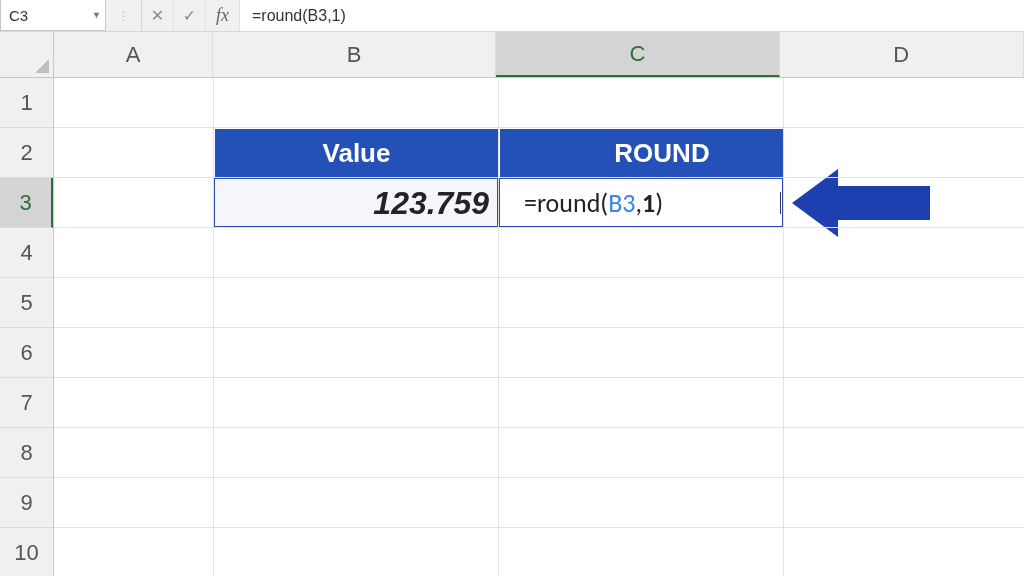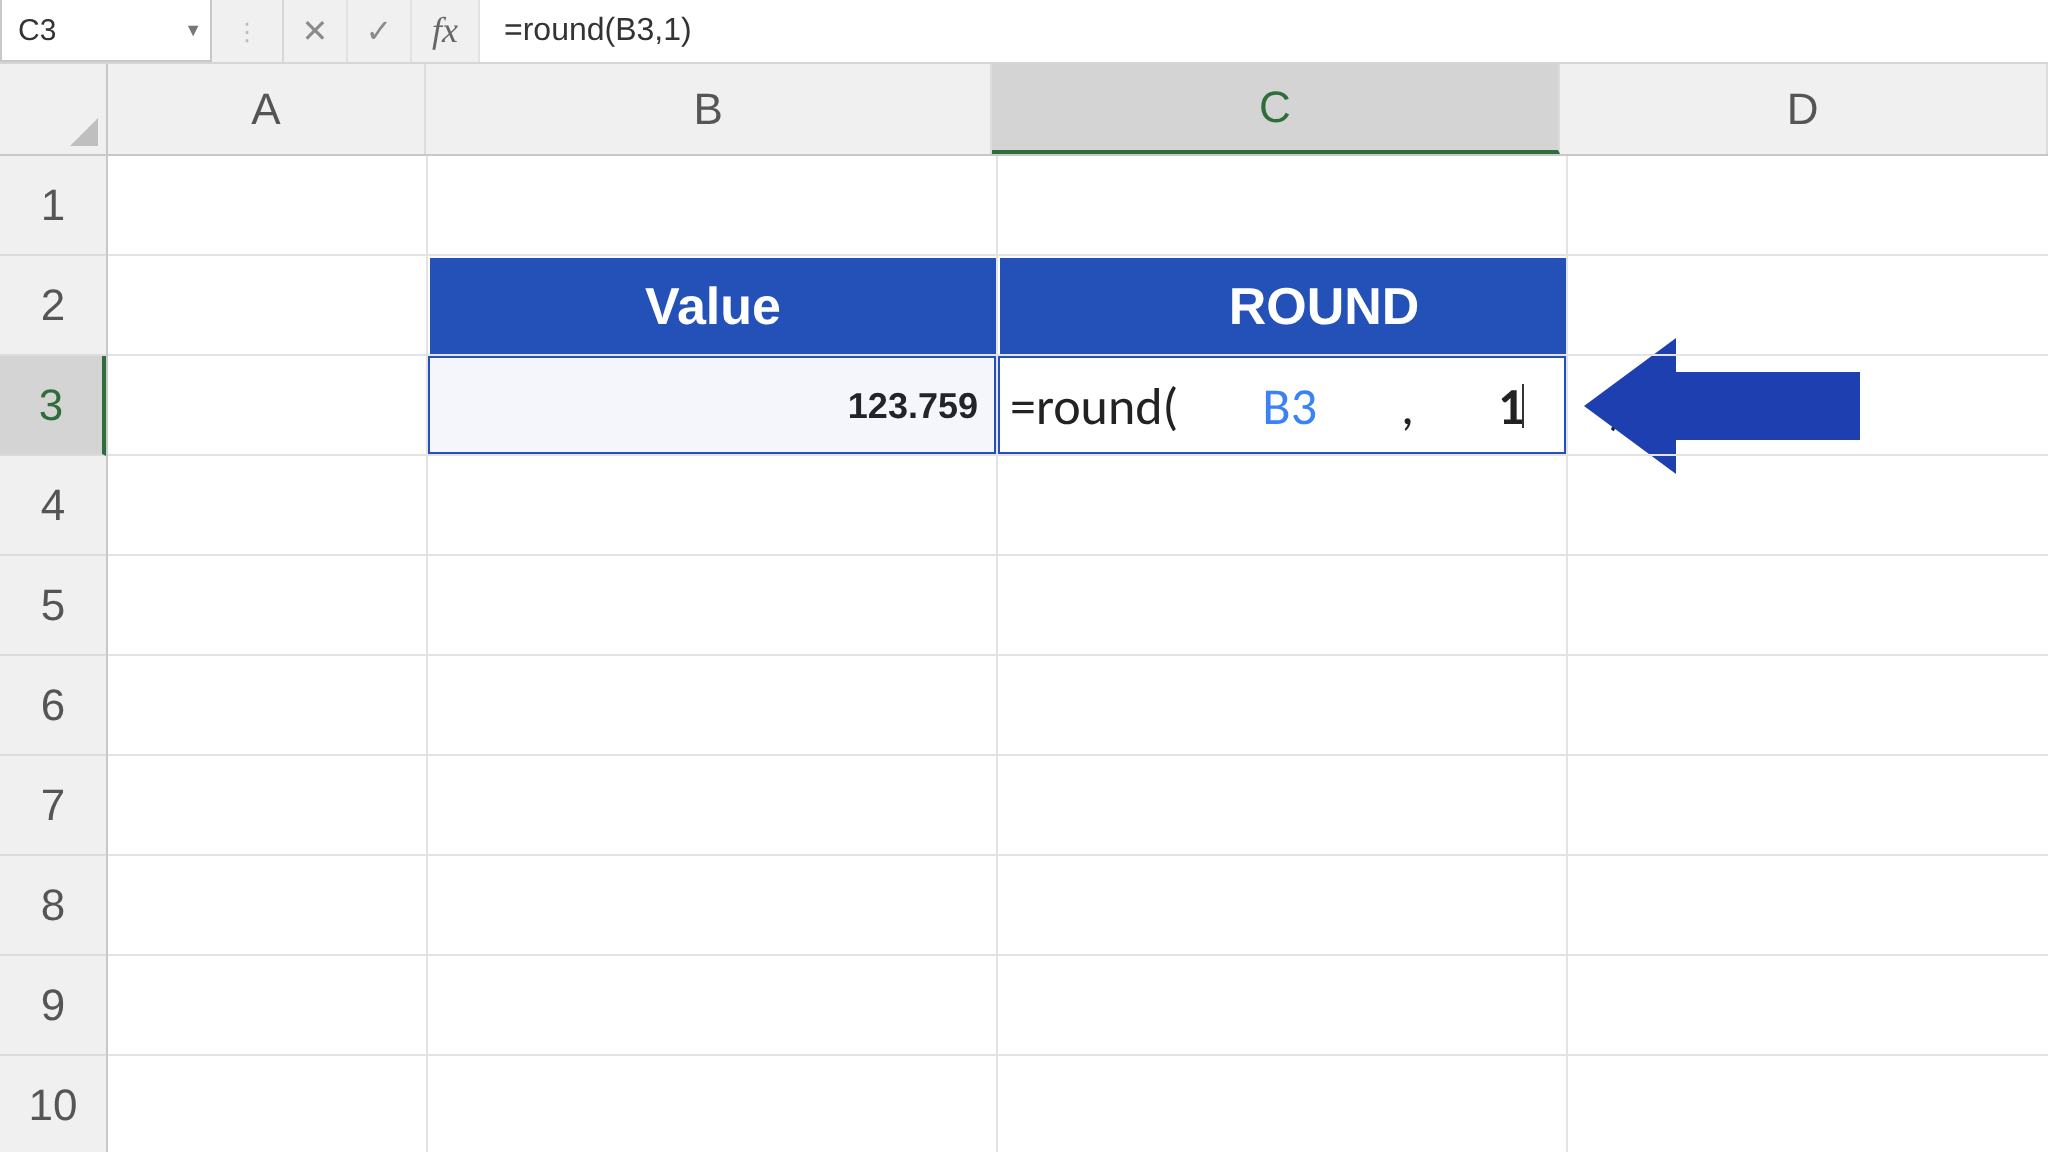--- a/index.html
+++ b/index.html
@@ -125,23 +125,24 @@
     position:absolute;
     background:#2351b7;
     color:#ffffff;
     font-weight:700;
     font-size:26px;
     display:flex;align-items:center;justify-content:center;
     box-shadow: inset 0 0 0 1px #ffffff;
   }
   .val-cell {
     position:absolute;
-    font-size:18px;font-weight:700;color:#222;
+    font-size:32px;font-weight:700;color:#222;
     display:flex;align-items:center;justify-content:flex-end;
     padding-right:10px;
+    font-style:italic;
   }
   .edit-cell {
     position:absolute;
     font-size:26px;font-weight:400;color:#222;
     display:flex;align-items:center;
     padding-left:6px;
     font-family: Calibri, Arial, sans-serif;
   }
   .edit-cell .ref { color:#3b82f6; }
   
@@ -224,21 +225,21 @@
       <span>Value</span>
     </div>
     <div class="hdr-cell" id="hdrC2" style="left: 445px; top: 50px; width: 285px; height: 50px; padding-left: 41px;">
       <span>ROUND</span>
     </div>
 
     <div class="val-cell" id="valB3" style="left: 160px; top: 100px; width: 285px; height: 50px;">
       <span>123.759</span>
     </div>
 
-    <div class="edit-cell" id="editC3" style="left: 445px; top: 100px; width: 285px; height: 50px; gap: 42px;">
+    <div class="edit-cell" id="editC3" style="left: 464px; top: 100px; width: 285px; height: 50px;">
       <span>=round(</span>
         <span class="ref">B3</span>
         <span>,</span>
         <b>1</b>
         <span>)</span>
       <span class="cursor-caret"></span>
     </div>
 
     <div class="ref-box" id="refBox" style="left: 159px; top: 99px; width: 286px; height: 51px;"></div>
 

